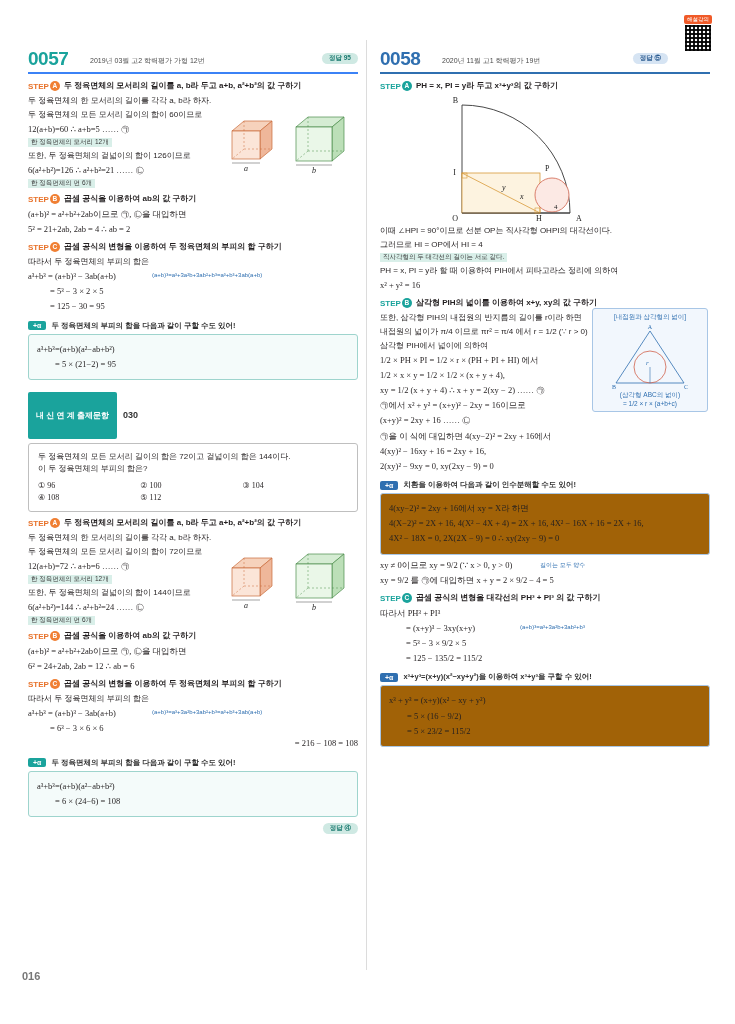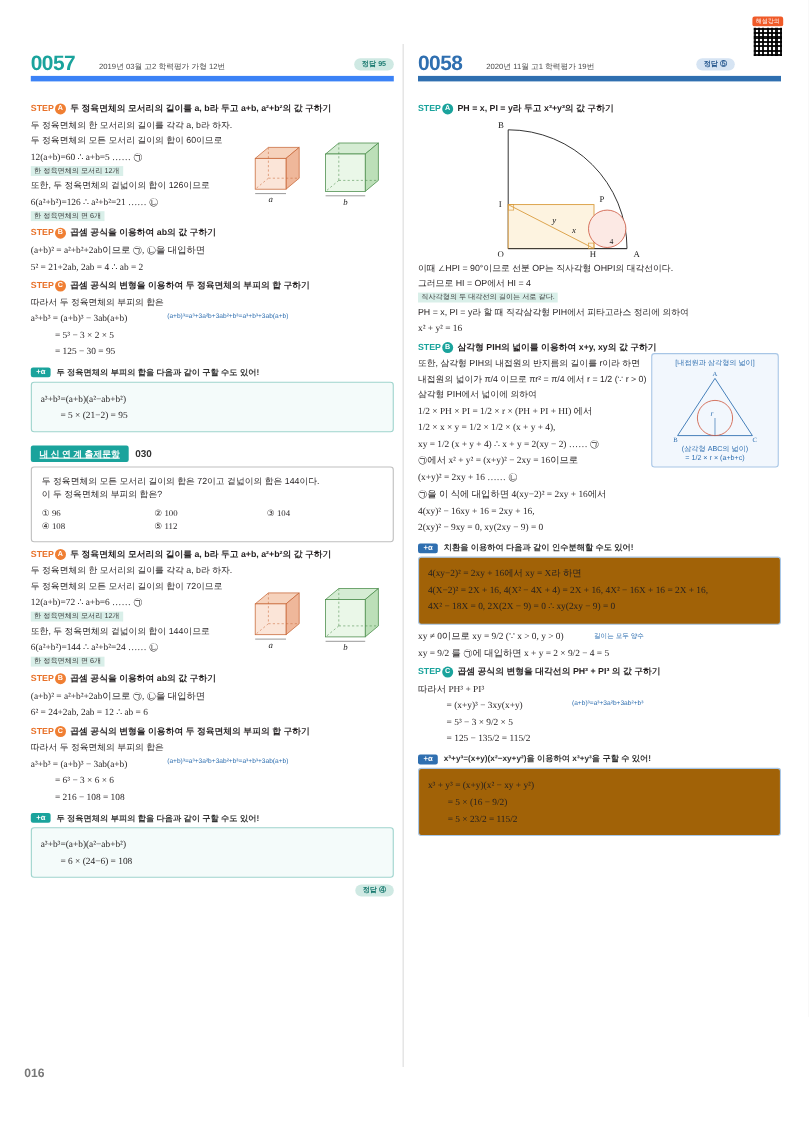--- a/index.html
+++ b/index.html
@@ -28,22 +28,22 @@
     position:absolute;
     left:366px; top:40px;
     width:1px; height:930px;
     background:#dcdcdc;
   }
 
   
   .prob-head {
     position:relative;
     height:26px;
-    border-bottom:5px solid #3b82f6;
-    margin-bottom:20px;
+    border-bottom:2px solid #3b82f6;
+    margin-bottom:7px;
   }
   .prob-head.blue { border-bottom-color:#2f6fb0; }
   .prob-num {
     position:absolute; left:0; top:0;
     font-size:19px; font-weight:bold;
     color:#1aa39c;
     letter-spacing:-0.5px;
   }
   .prob-num.blue { color:#2f6fb0; }
   .prob-src {
@@ -154,21 +154,21 @@
   }
   .plus-box.blue { border-color:#a8c6e6; background:#a16207; }
 
   
   .inner-head {
     display:flex; align-items:center; margin-top:12px;
   }
   .inner-tag {
     background:#1aa39c; color:#fff;
     font-size:8px; font-weight:bold;
-    padding:2px 8px; border-radius:2px;text-decoration:underline;
+    padding:18px 8px; border-radius:2px;
   }
   .inner-num {
     font-size:9px; font-weight:bold; color:#333;
     margin-left:6px;
   }
   .inner-box {
     border:1px solid #bfbfbf;
     border-radius:3px;
     padding:7px 9px;
     margin-top:4px;
@@ -346,21 +346,21 @@
     <div class="step-line">
       <span class="step-tag">STEP<span class="circ">C</span></span>
       <span class="step-txt">곱셈 공식의 변형을 이용하여 두 정육면체의 부피의 합 구하기</span>
     </div>
     <div class="body-txt">따라서 두 정육면체의 부피의 합은</div>
     <div style="position:relative;">
       <div class="math-line">a³+b³ = (a+b)³ − 3ab(a+b)</div>
       <div class="arrow-note" style="position:absolute; left:124px; top:2px;">(a+b)³=a³+3a²b+3ab²+b³=a³+b³+3ab(a+b)</div>
     </div>
     <div class="math-line" style="padding-left:22px;">= 6³ − 3 × 6 × 6</div>
-    <div class="math-line" style="padding-left:22px;">= 216 − 108 = 108</div>
+    <div class="math-line" style="padding-left:22px;text-align:right;">= 216 − 108 = 108</div>
 
     <div class="plus-head">
       <span class="plus-badge">+α</span>
       <span class="plus-txt">두 정육면체의 부피의 합을 다음과 같이 구할 수도 있어!</span>
     </div>
     <div class="plus-box">
       <div class="math-line">a³+b³=(a+b)(a²−ab+b²)</div>
       <div class="math-line" style="padding-left:18px;">= 6 × (24−6) = 108</div>
     </div>
 
@@ -401,21 +401,21 @@
         <text x="118" y="104" font-size="8" font-style="italic" font-family="Liberation Serif, serif" fill="#222">x</text>
         <text x="152" y="114" font-size="7" font-family="Liberation Serif, serif" fill="#222">4</text>
         <rect x="60" y="78" width="5" height="5" fill="none" stroke="#d89a3a" stroke-width="0.6"></rect>
         <rect x="133" y="113" width="5" height="5" fill="none" stroke="#d89a3a" stroke-width="0.6"></rect>
       </svg>
     </div>
 
     <div class="body-txt">이때 ∠HPI = 90°이므로 선분 OP는 직사각형 OHPI의 대각선이다.</div>
     <div class="body-txt">그러므로 HI = OP에서 HI = 4</div>
     <div class="note"><span class="bar">직사각형의 두 대각선의 길이는 서로 같다.</span></div>
-    <div class="body-txt">PH = x, PI = y라 할 때 직각삼각형 PIH에서 피타고라스 정리에 의하여</div>
+    <div class="body-txt">PH = x, PI = y라 할 때 이용하여 PIH에서 피타고라스 정리에 의하여</div>
     <div class="math-line">x² + y² = 16</div>
 
     <div class="step-line">
       <span class="step-tag green">STEP<span class="circ">B</span></span>
       <span class="step-txt">삼각형 PIH의 넓이를 이용하여 x+y, xy의 값 구하기</span>
     </div>
     <div style="position:relative;">
       <div style="width:210px;">
         <div class="body-txt">또한, 삼각형 PIH의 내접원의 반지름의 길이를 r이라 하면</div>
         <div class="body-txt">내접원의 넓이가 π/4 이므로 πr² = π/4 에서 r = 1/2  (∵ r &gt; 0)</div>

